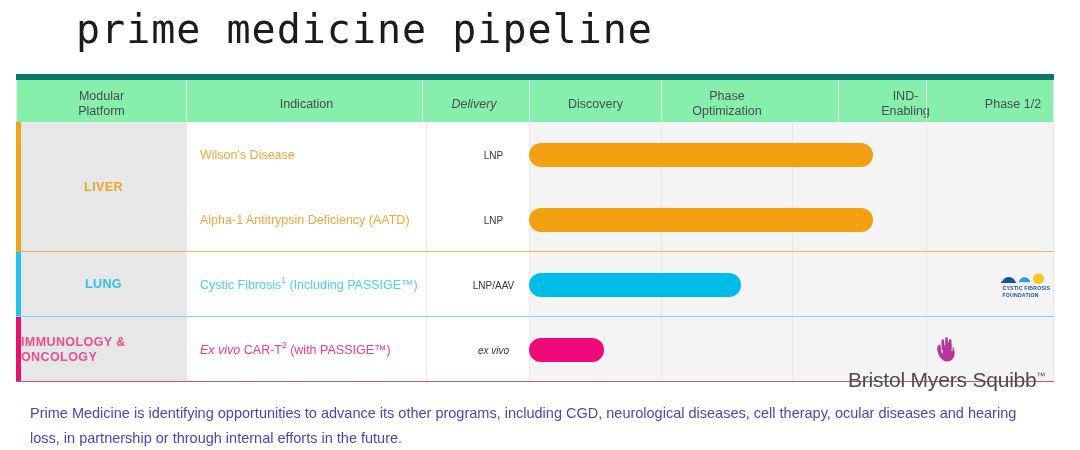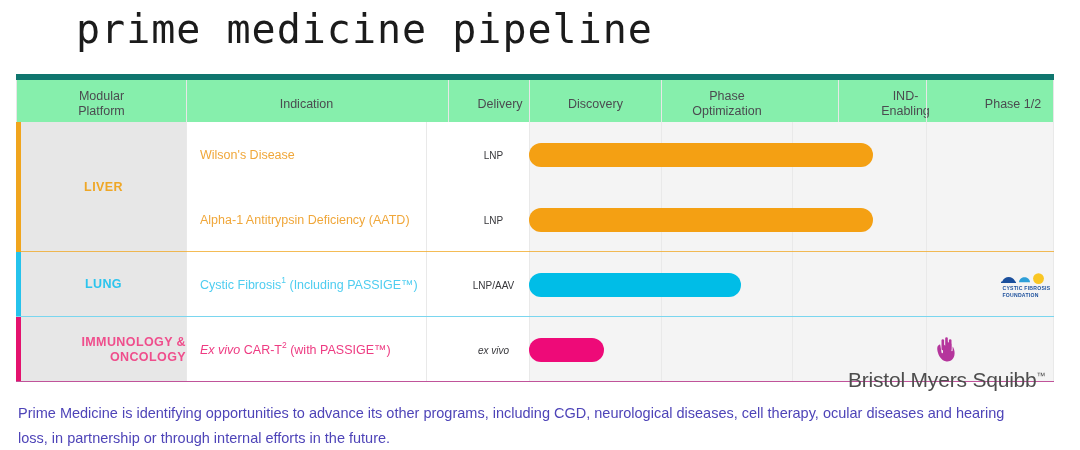--- a/index.html
+++ b/index.html
@@ -44,21 +44,21 @@
   .th.last{border-right:1px solid #e7e7e7;}
 
   
   .tbody{position:absolute;left:0;top:48px;width:1038px;height:260px;}
   .grp{position:absolute;left:0;width:1038px;}
   .grp-bg{position:absolute;left:0;top:0;width:1038px;height:100%;
           background:linear-gradient(to right,#e7e7e7 0px,#e7e7e7 170px,#ffffff 170px,#ffffff 513px,#f4f4f4 513px,#f4f4f4 1038px);}
   .accent{position:absolute;left:0;top:0;width:5px;height:100%;}
   .platcell{
     position:absolute;left:5px;top:0;width:165px;height:100%;
-    display:flex;align-items:center;justify-content:center;text-align:right;
+    display:flex;align-items:center;justify-content:center;text-align:left;
     font-size:12.5px;font-weight:700;letter-spacing:.4px;line-height:15px;
   }
   .grpline{position:absolute;left:0;bottom:0;width:1038px;height:1px;}
 
   
   .vrule{position:absolute;top:0;width:1px;height:100%;background:#e9e9e9;}
 
   
   .prow{position:absolute;left:170px;width:868px;}
   .indication{
@@ -77,42 +77,42 @@
   
   .bar{position:absolute;height:24px;border-radius:12px;top:50%;transform:translateY(-50%);}
 
   
   .cff{position:absolute;width:56px;height:28px;}
   .bms{position:absolute;display:flex;align-items:center;gap:6px;flex-direction:column;}
   .bms-word{font-size:21px;color:#4d4d4d;letter-spacing:-.2px;white-space:nowrap;}
 
   
   .footnote{
-    position:absolute;left:18px;top:401px;width:1020px;
+    position:absolute;left:30px;top:401px;width:1020px;
     font-size:14.5px;line-height:25px;color:#4e44b8;
   }
 </style>
 </head>
 <body>
 
 <div class="page">
 
   <div class="title">prime medicine pipeline</div>
 
   <div class="table">
 
     <div class="thead">
       <div class="th first" style="left:0;width:170px;">
         <span style="white-space:pre-line;">Modular
 Platform</span>
       </div>
       <div class="th" style="left:170px;width:240px;">
         <span>Indication</span>
       </div>
-      <div class="th" style="left:432px;width:103px;">
+      <div class="th" style="left:406px;width:103px;font-style:italic;">
         <span>Delivery</span>
       </div>
       <div class="th" style="left:513px;width:132px;">
         <span>Discovery</span>
       </div>
       <div class="th" style="left:645px;width:131px;">
         <span style="white-space:pre-line;">Phase
 Optimization</span>
       </div>
       <div class="th" style="left:776px;width:134px;margin-left:46px;">

